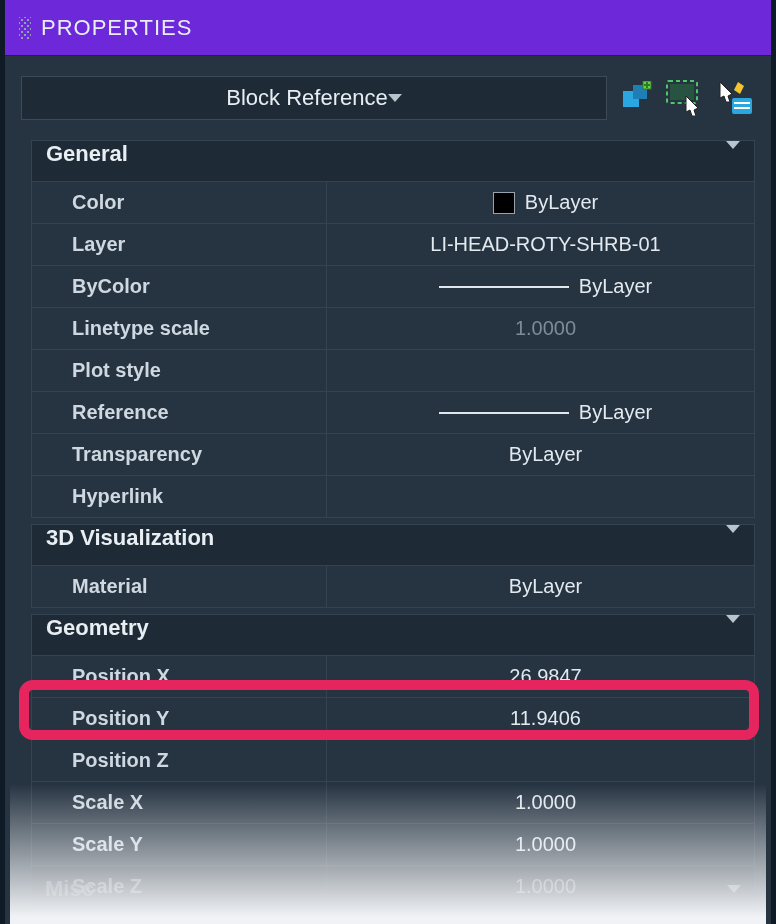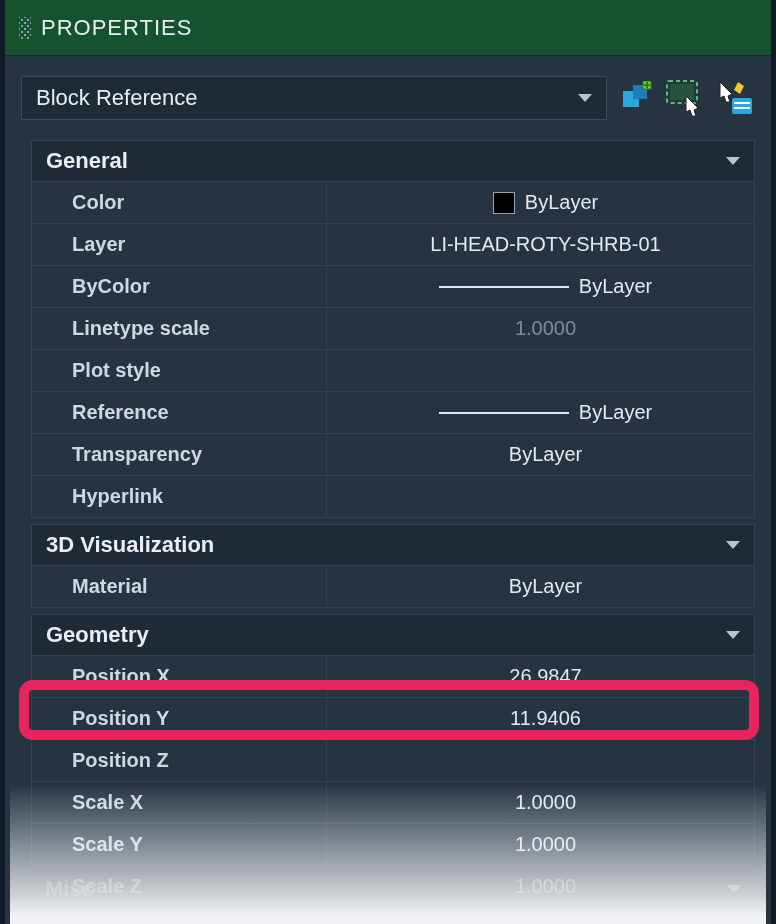--- a/index.html
+++ b/index.html
@@ -19,21 +19,21 @@
     border-right: 5px solid #0e1a26;
     position: relative;
   }
 
   
   .titlebar {
     height: 56px;
     display: flex;
     align-items: center;
     padding: 0 14px;
-    background: #14532d;
+    background: #6d28d9;
     border-bottom: 1px solid #1b2733;
   }
   .titlebar .grip {
     width: 12px; height: 22px;
     margin-right: 10px;
     background-image:
       radial-gradient(#8fa0ae 1.2px, transparent 1.2px),
       radial-gradient(#8fa0ae 1.2px, transparent 1.2px);
     background-size: 6px 6px;
     background-position: 0 0, 3px 3px;
@@ -51,21 +51,21 @@
     gap: 10px;
     padding: 20px 16px 14px 16px;
   }
   .type-select {
     flex: 1;
     height: 44px;
     background: #1e2a36;
     border: 1px solid #3d4b59;
     display: flex;
     align-items: center;
-    justify-content: space-between;
+    justify-content: center;
     padding: 0 14px;
     color: #e6edf3;
     font-size: 22px;
   }
   .chevron-down {
     width: 0; height: 0;
     border-left: 7px solid transparent;
     border-right: 7px solid transparent;
     border-top: 8px solid #b8c4ce;
   }
@@ -75,21 +75,20 @@
     align-items: center;
   }
   .tb-icon {
     width: 42px; height: 42px;
     display: flex; align-items: center; justify-content: center;
   }
 
   
   .section-header {
     display: flex;
-    align-items: center;
     justify-content: space-between;
     background: #1e2a36;
     height: 42px;
     margin: 6px 16px 0 26px;
     padding: 0 14px;
     color: #e9eef3;
     font-weight: 700;
     font-size: 22px;
     border: 1px solid #35424f;
   }

